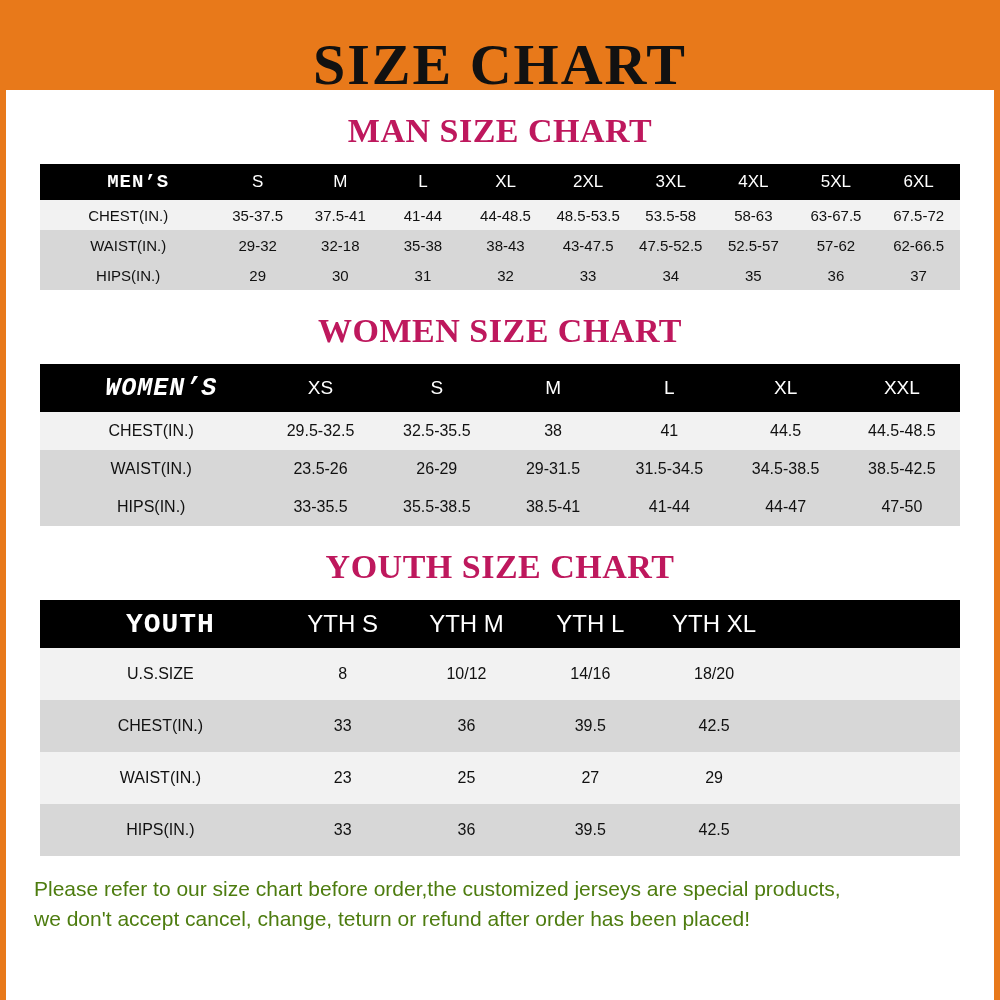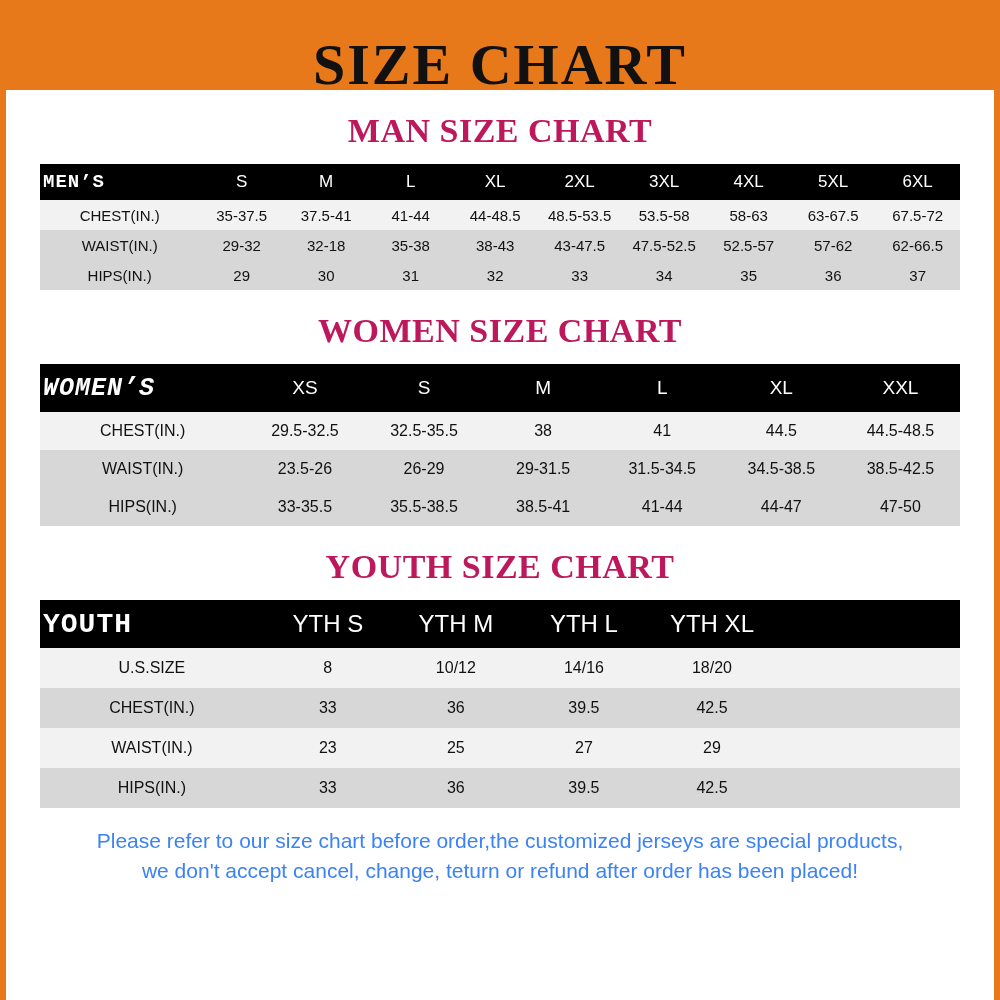--- a/index.html
+++ b/index.html
@@ -71,47 +71,47 @@
     background: #000000;
     color: #ffffff;
     font-size: 17px;
     height: 36px;
   }
   table.size-table thead th.corner {
     font-family: "Liberation Mono", monospace;
     font-weight: bold;
     font-size: 19px;
     letter-spacing: 1px;
-    text-align: left;
-    padding-left: 3px;
+    text-align: center;
+    padding-left: 20px;
   }
   table.size-table tbody td.rowlabel {
     text-align: center;
     padding-left: 0;
   }
   tr.light td { background: #f2f2f2; }
   tr.dark  td { background: #d7d7d7; }
 
   
   .women table.size-table th,
   .women table.size-table td { font-size: 16px; height: 38px; }
   .women table.size-table thead th { font-size: 19px; height: 48px; }
   .women table.size-table thead th.corner { font-size: 25px; font-style: italic; }
 
   
   .youth table.size-table th,
-  .youth table.size-table td { font-size: 16px; height: 40px; }
+  .youth table.size-table td { font-size: 16px; height: 52px; }
   .youth table.size-table thead th { font-size: 24px; height: 48px; }
   .youth table.size-table thead th.corner { font-size: 28px; font-family: Liberation Mono, monospace; }
 
   .note {
     margin-top: 18px;
     padding: 0 28px;
-    text-align: center;
-    color: #3b82f6;
+    text-align: left;
+    color: #4d7c0f;
     font-size: 21px;
     line-height: 1.45;
   }
   .note div { white-space: nowrap; }
 </style>
 </head>
 <body>
 
 <div class="page">
 

